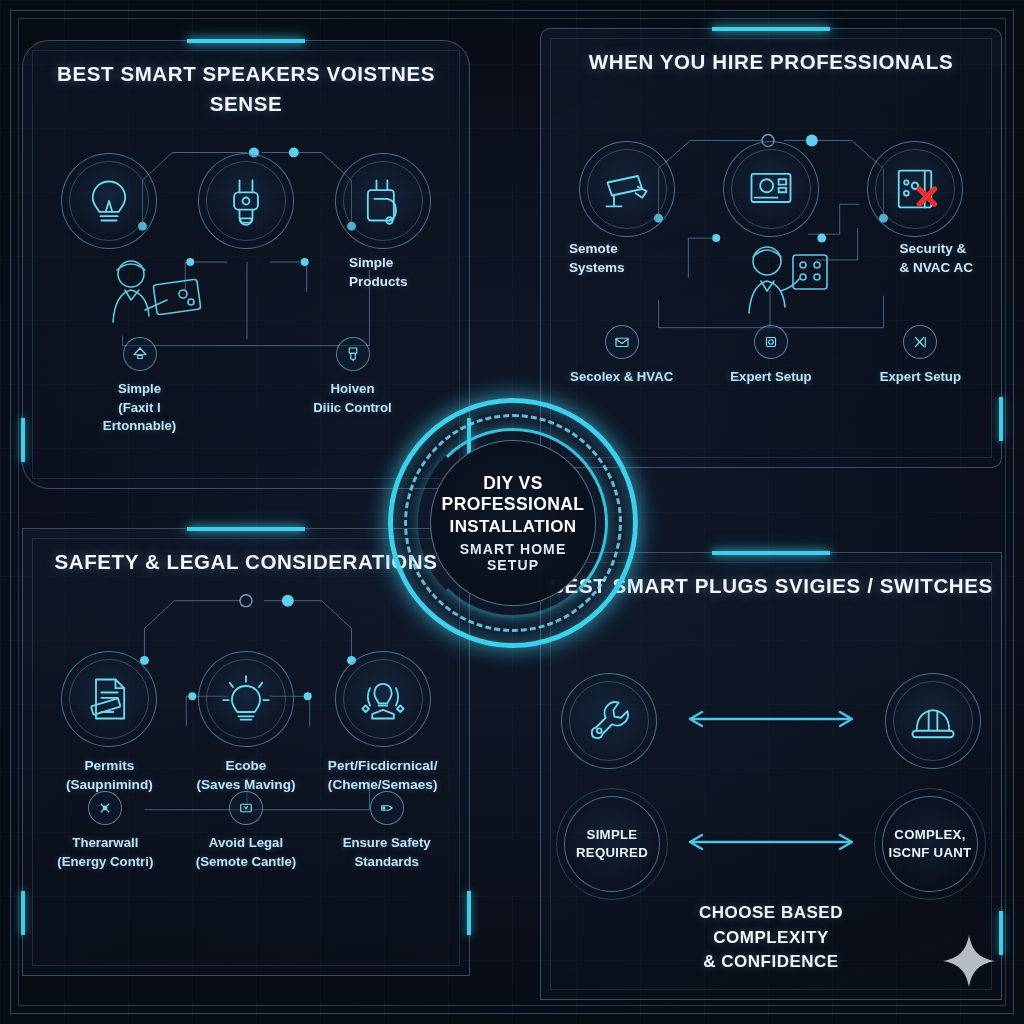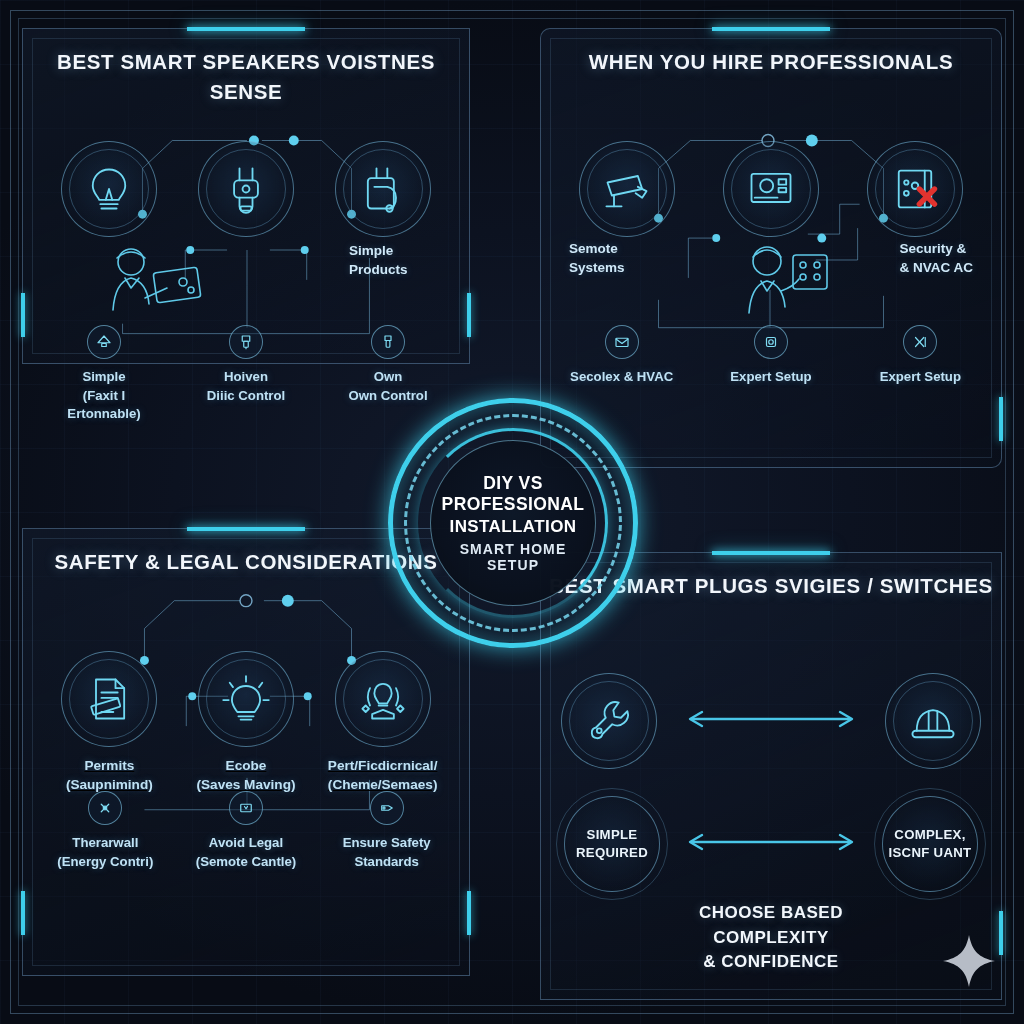--- a/index.html
+++ b/index.html
@@ -56,41 +56,41 @@
     background: #3ecfeb;
     box-shadow: 0 0 9px #3ecfeb, 0 0 18px rgba(62,207,235,.5);
   }
   
   .panel .ctick {
     position: absolute; width: 4px; height: 44px;
     background: #3ecfeb;
     box-shadow: 0 0 8px rgba(62,207,235,.75);
   }
 
-  .p-tl { left: 22px;  top: 28px;   width: 448px; height: 336px; }
+  .p-tl { left: 22px;  top: 40px;   width: 448px; height: 449px; border-radius: 27px; }
   .p-tr { left: 540px; top: 28px;   width: 462px; height: 440px; border-radius: 10px; }
   .p-bl { left: 22px;  top: 528px;  width: 448px; height: 448px; }
   .p-br { left: 540px; top: 552px;  width: 462px; height: 448px; }
 
   .panel-title {
     position: absolute; left: 0; right: 0; top: 18px;
     text-align: center;
     color: #f2f6fb;
     font-weight: 700;
     font-size: 20.5px;
     letter-spacing: .6px;
     line-height: 1.45;
     text-transform: uppercase;
     text-shadow: 0 0 12px rgba(140,200,240,.35);
   }
 
   
   .icon-row {
     position: absolute; left: 0; right: 0;
-    display: flex; justify-content: space-around; align-items: flex-start; text-decoration: underline;
+    display: flex; justify-content: space-around; align-items: flex-start;
   }
   .big-node { width: 102px; display: flex; flex-direction: column; align-items: center; }
   .ring {
     position: relative;
     width: 96px; height: 96px; border-radius: 50%;
     border: 1px solid rgba(120,190,225,.55);
     display: flex; align-items: center; justify-content: center;
     background: radial-gradient(circle at 50% 45%, rgba(30,60,92,.42), rgba(12,20,34,.15) 70%);
   }
   .ring::after {
@@ -328,30 +328,20 @@
         <div class="badge">
           <svg viewBox="0 0 24 24">
               <rect x="7" y="4" width="10" height="7"></rect>
               <rect x="9" y="11" width="6" height="8" rx="1"></rect>
               <line x1="12" y1="19" x2="12" y2="21"></line>
             </svg>
         </div>
         <div class="cap">Hoiven
 Diiic Control</div>
       </div>
-      <div class="badge-node">
-        <div class="badge">
-          <svg viewBox="0 0 24 24">
-              <rect x="8" y="4" width="8" height="6"></rect>
-              <rect x="9.5" y="10" width="5" height="9" rx="1.5"></rect>
-            </svg>
-        </div>
-        <div class="cap">Own
-Own Control</div>
-      </div>
     </div>
   </div>
 
   <div class="panel p-tr">
     <div class="inner-rule"></div>
     <div class="accent-bar"></div>
     <div class="ctick" style="right:-2px;bottom:26px;"></div>
 
     <div class="panel-title">WHEN YOU HIRE
 PROFESSIONALS</div>

